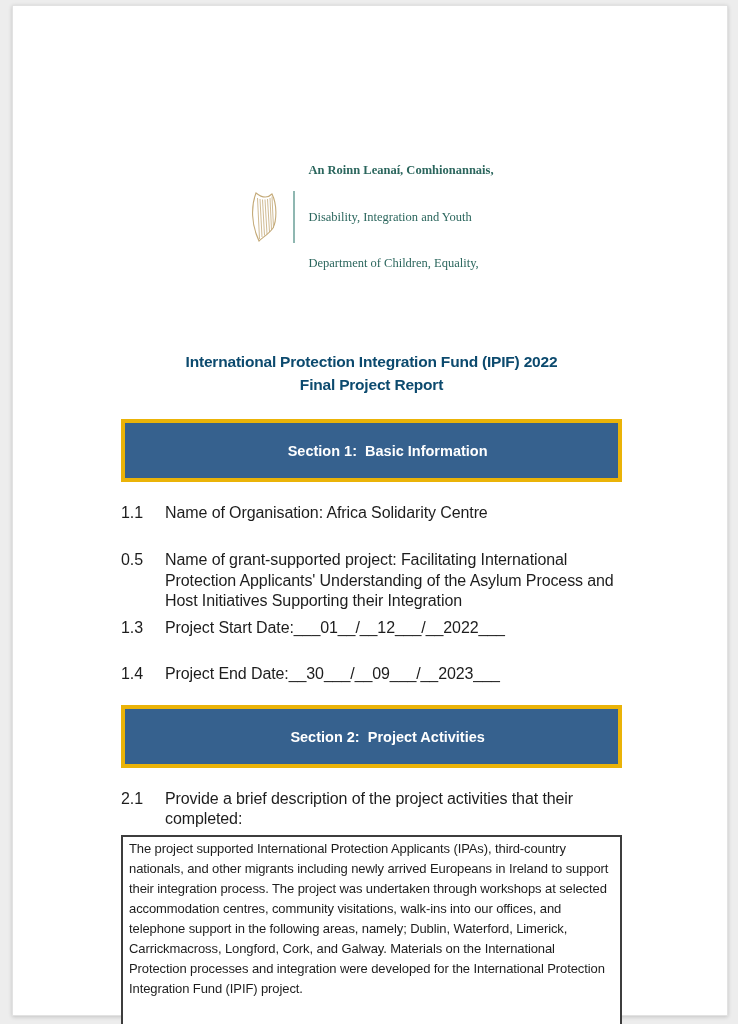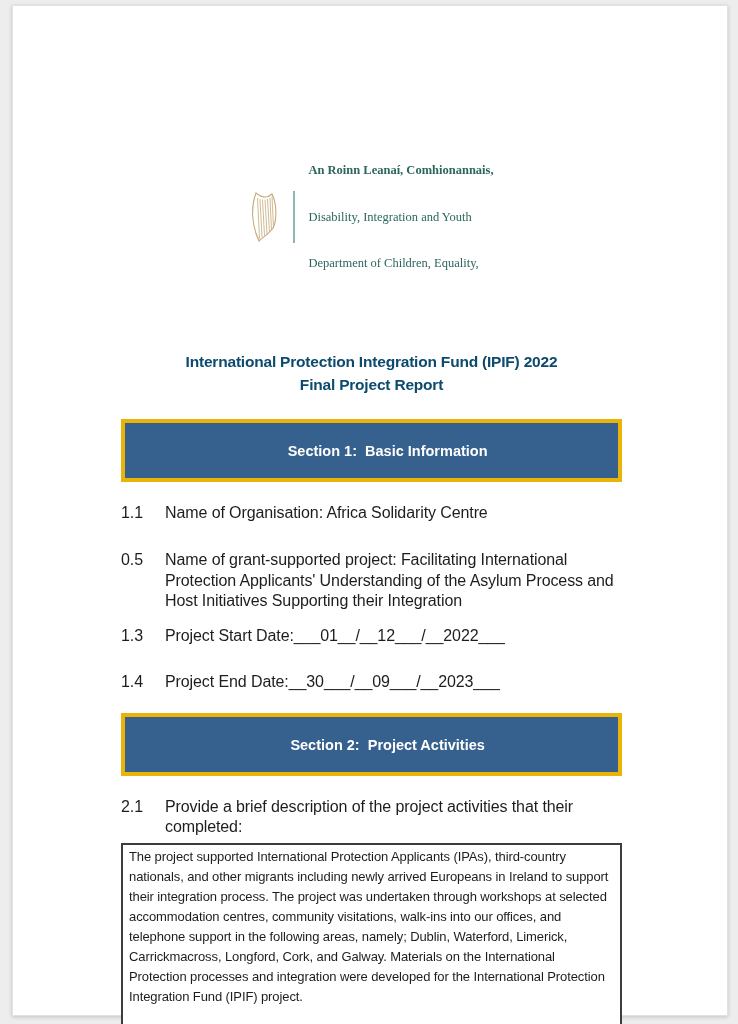--- a/index.html
+++ b/index.html
@@ -83,21 +83,21 @@
     display: flex;
     font-size: 16px;
     line-height: 20.5px;
     color: #1d1d1d;
     letter-spacing: -0.1px;
   }
   .item .num { width: 44px; flex: none; }
   .item .txt { flex: 1; white-space: pre-wrap; }
   .item.i11 { margin-top: 21px; }
   .item.i12 { margin-top: 27px; }
-  .item.i13 { margin-top: 14px; justify-content: center; }
+  .item.i13 { margin-top: 6px; justify-content: center; }
   .item.i14 { margin-top: 26px; }
   .item.i21 { margin-top: 21px; }
   
   .desc-box {
     margin-top: 5px;
     width: 501px;
     box-sizing: border-box;
     border: 2px solid #3d3d3d;
     padding: 2px 7px 4px 6px;
     font-size: 13px;

